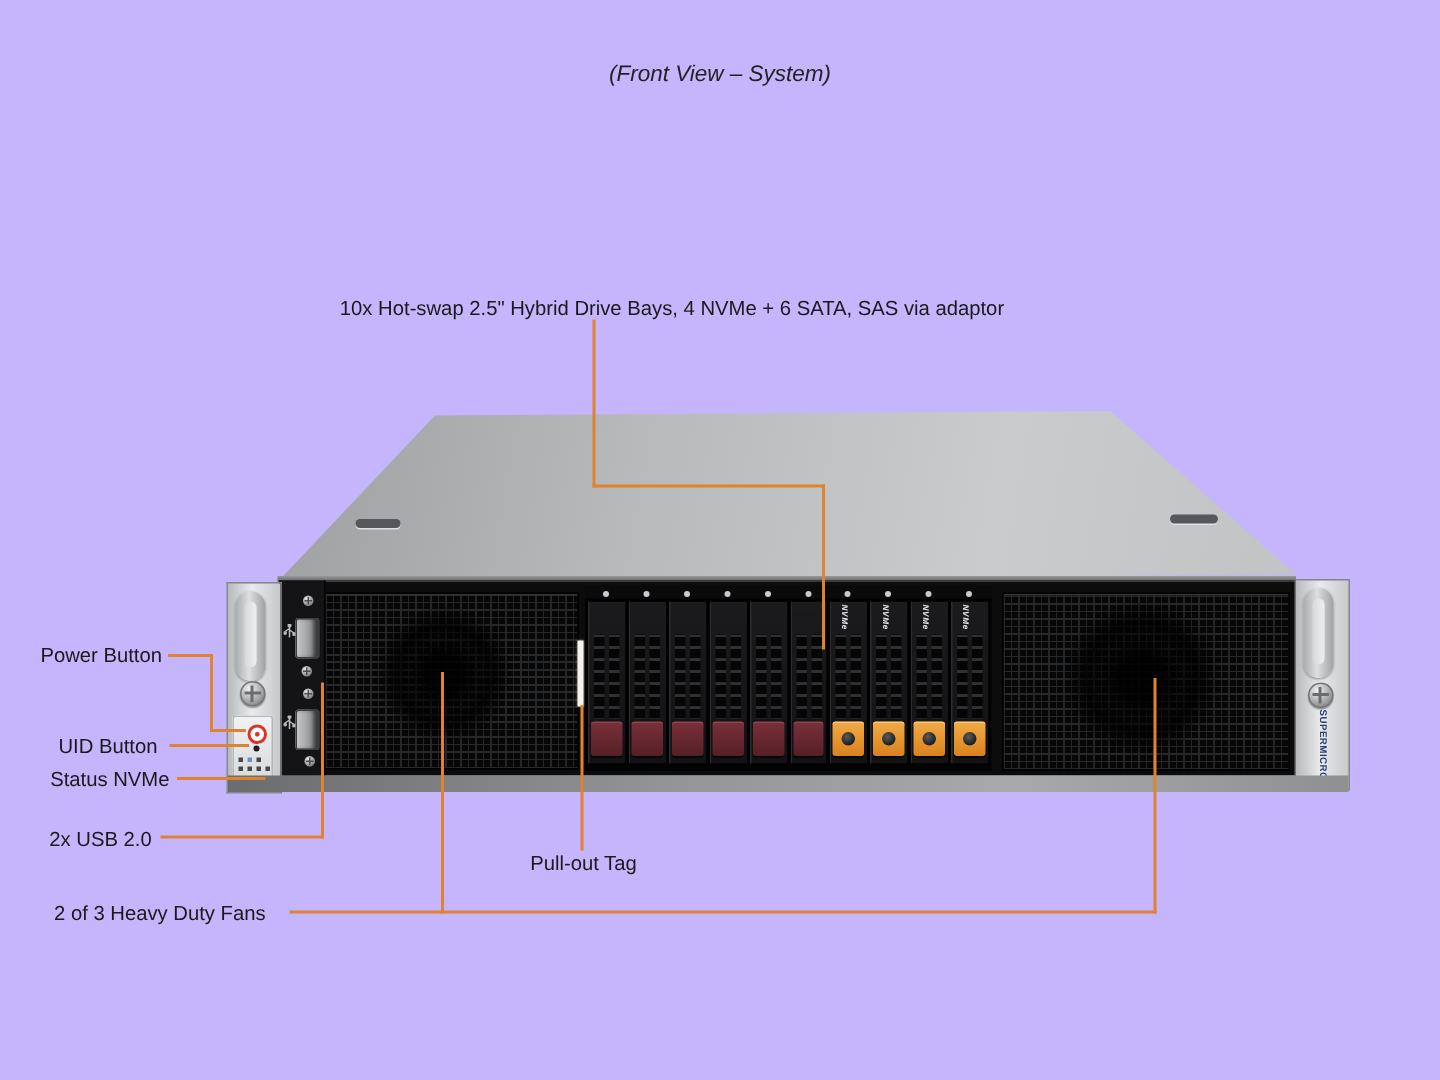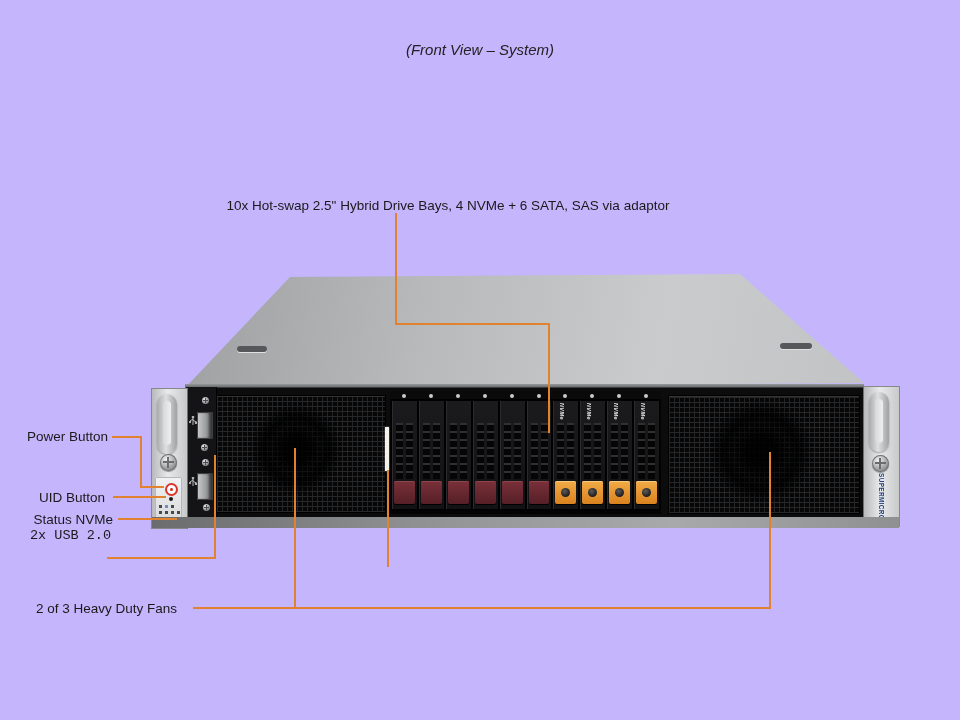--- a/index.html
+++ b/index.html
@@ -242,24 +242,25 @@
   <div class="cl h" style="left:112px;top:436px;width:30px;"></div>
   <div class="cl v" style="left:140px;top:436px;height:52px;"></div>
   <div class="cl h" style="left:140px;top:486px;width:24px;"></div>
 
   <div class="lbl" style="left:36px;top:490px;width:72px;text-align:center;">UID Button</div>
   <div class="cl h" style="left:113px;top:496px;width:53px;"></div>
 
   <div class="lbl" style="left:33px;top:512px;width:80px;text-align:right;">Status NVMe</div>
   <div class="cl h" style="left:118px;top:518px;width:59px;"></div>
 
-  <div class="lbl" style="left:30px;top:528px;width:74px;text-align:left;font-family:Liberation Mono, monospace;">2x USB 2.0</div>
+  <div class="lbl" style="left:30px;top:552px;width:74px;text-align:center;">2x USB 2.0</div>
   <div class="cl h" style="left:107px;top:557px;width:109px;"></div>
   <div class="cl v" style="left:214px;top:455px;height:104px;"></div>
 
   <div class="cl v" style="left:387px;top:470px;height:97px;"></div>
+  <div class="lbl" style="left:289px;top:568px;width:200px;text-align:center;">Pull-out Tag</div>
 
   <div class="lbl" style="left:36px;top:601px;">2 of 3 Heavy Duty Fans</div>
   <div class="cl h" style="left:193px;top:607px;width:578px;"></div>
   <div class="cl v" style="left:294px;top:448px;height:161px;"></div>
   <div class="cl v" style="left:769px;top:452px;height:157px;"></div>
 
 </div>
 
 </body></html>

